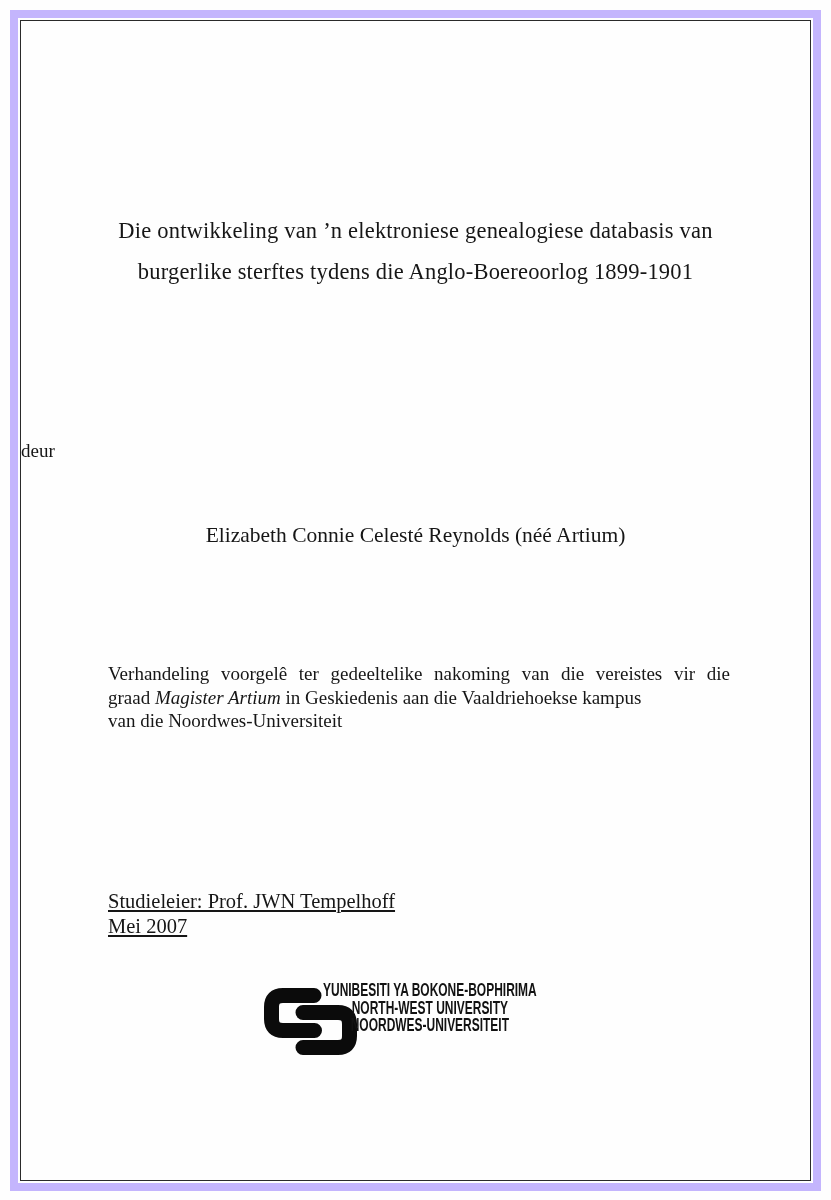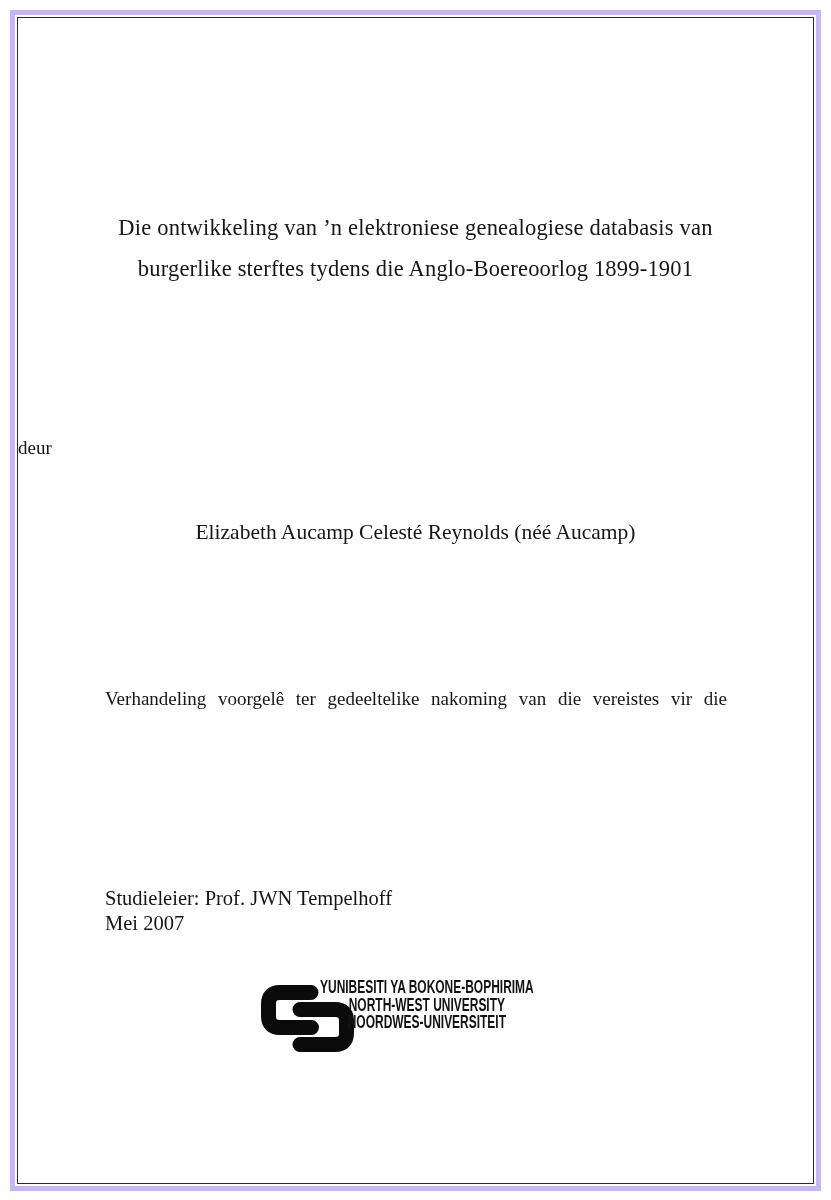--- a/index.html
+++ b/index.html
@@ -12,21 +12,21 @@
     width: 831px;
     height: 1200px;
     background: #fefefe;
     overflow: hidden;
     font-family: "Liberation Serif", serif;
     color: #161616;
   }
   .frame-outer {
     position: absolute;
     top: 10px; left: 10px; right: 10px; bottom: 9px;
-    border: 5px solid #c4b5fd;
+    border: 8px solid #c4b5fd;
     padding-left: 40px;
   }
   .frame-inner {
     position: absolute;
     top: 2px; left: 2px; right: 2px; bottom: 2px;
     border: 1px solid #2a2a2a;
   }
   .content {
     position: absolute;
     top: 0; left: 0; right: 0; bottom: 0;
@@ -56,32 +56,32 @@
     text-align: center;
     font-size: 21.5px;
   }
   .statement {
     position: absolute;
     top: 641px;
     left: 87px;
     width: 622px;
     font-size: 19px;
     line-height: 23.5px;
-    margin-top: 28px;
   }
   .statement .justified {
     text-align: justify;
     text-align-last: justify;
   }
   .supervisor-block {
     position: absolute;
     top: 868px;
     left: 87px;
     font-size: 20.5px;
     line-height: 24.5px;
+    text-decoration: underline;
   }
   .logo-block {
     position: absolute;
     top: 960px;
     left: 243px;
     display: flex;
     align-items: flex-start;
   }
   .logo-mark {
     margin-top: 7px;
@@ -111,24 +111,26 @@
     <div class="frame-inner">
       <div class="content">
 
         <div class="title-block">
           <div>Die ontwikkeling van ’n elektroniese genealogiese databasis van</div>
           <div>burgerlike sterftes tydens die Anglo-Boereoorlog 1899-1901</div>
         </div>
 
         <div class="byline">deur</div>
 
-        <div class="author">Elizabeth Aucamp Celesté Reynolds (néé Aucamp)</div>
+        <div class="author">Elizabeth Connie Celesté Reynolds (néé Artium)</div>
 
         <div class="statement">
           <div class="justified">Verhandeling voorgelê ter gedeeltelike nakoming van die vereistes vir die</div>
+          <div><span>graad </span><span class="em">Magister Artium</span><span> in Geskiedenis aan die Vaaldriehoekse kampus</span></div>
+          <div>van die Noordwes-Universiteit</div>
         </div>
 
         <div class="supervisor-block">
           <div>Studieleier: Prof. JWN Tempelhoff</div>
           <div>Mei 2007</div>
         </div>
 
         <div class="logo-block">
           <svg class="logo-mark" viewBox="0 0 93 67" width="93" height="67" aria-hidden="true">
             <path d="M 50 7.5 L 19 7.5 Q 7.5 7.5 7.5 19 L 7.5 31 Q 7.5 42.5 19 42.5 L 50.5 42.5" fill="none" stroke="#0b0b0b" stroke-width="15" stroke-linecap="round" stroke-linejoin="round"></path>

